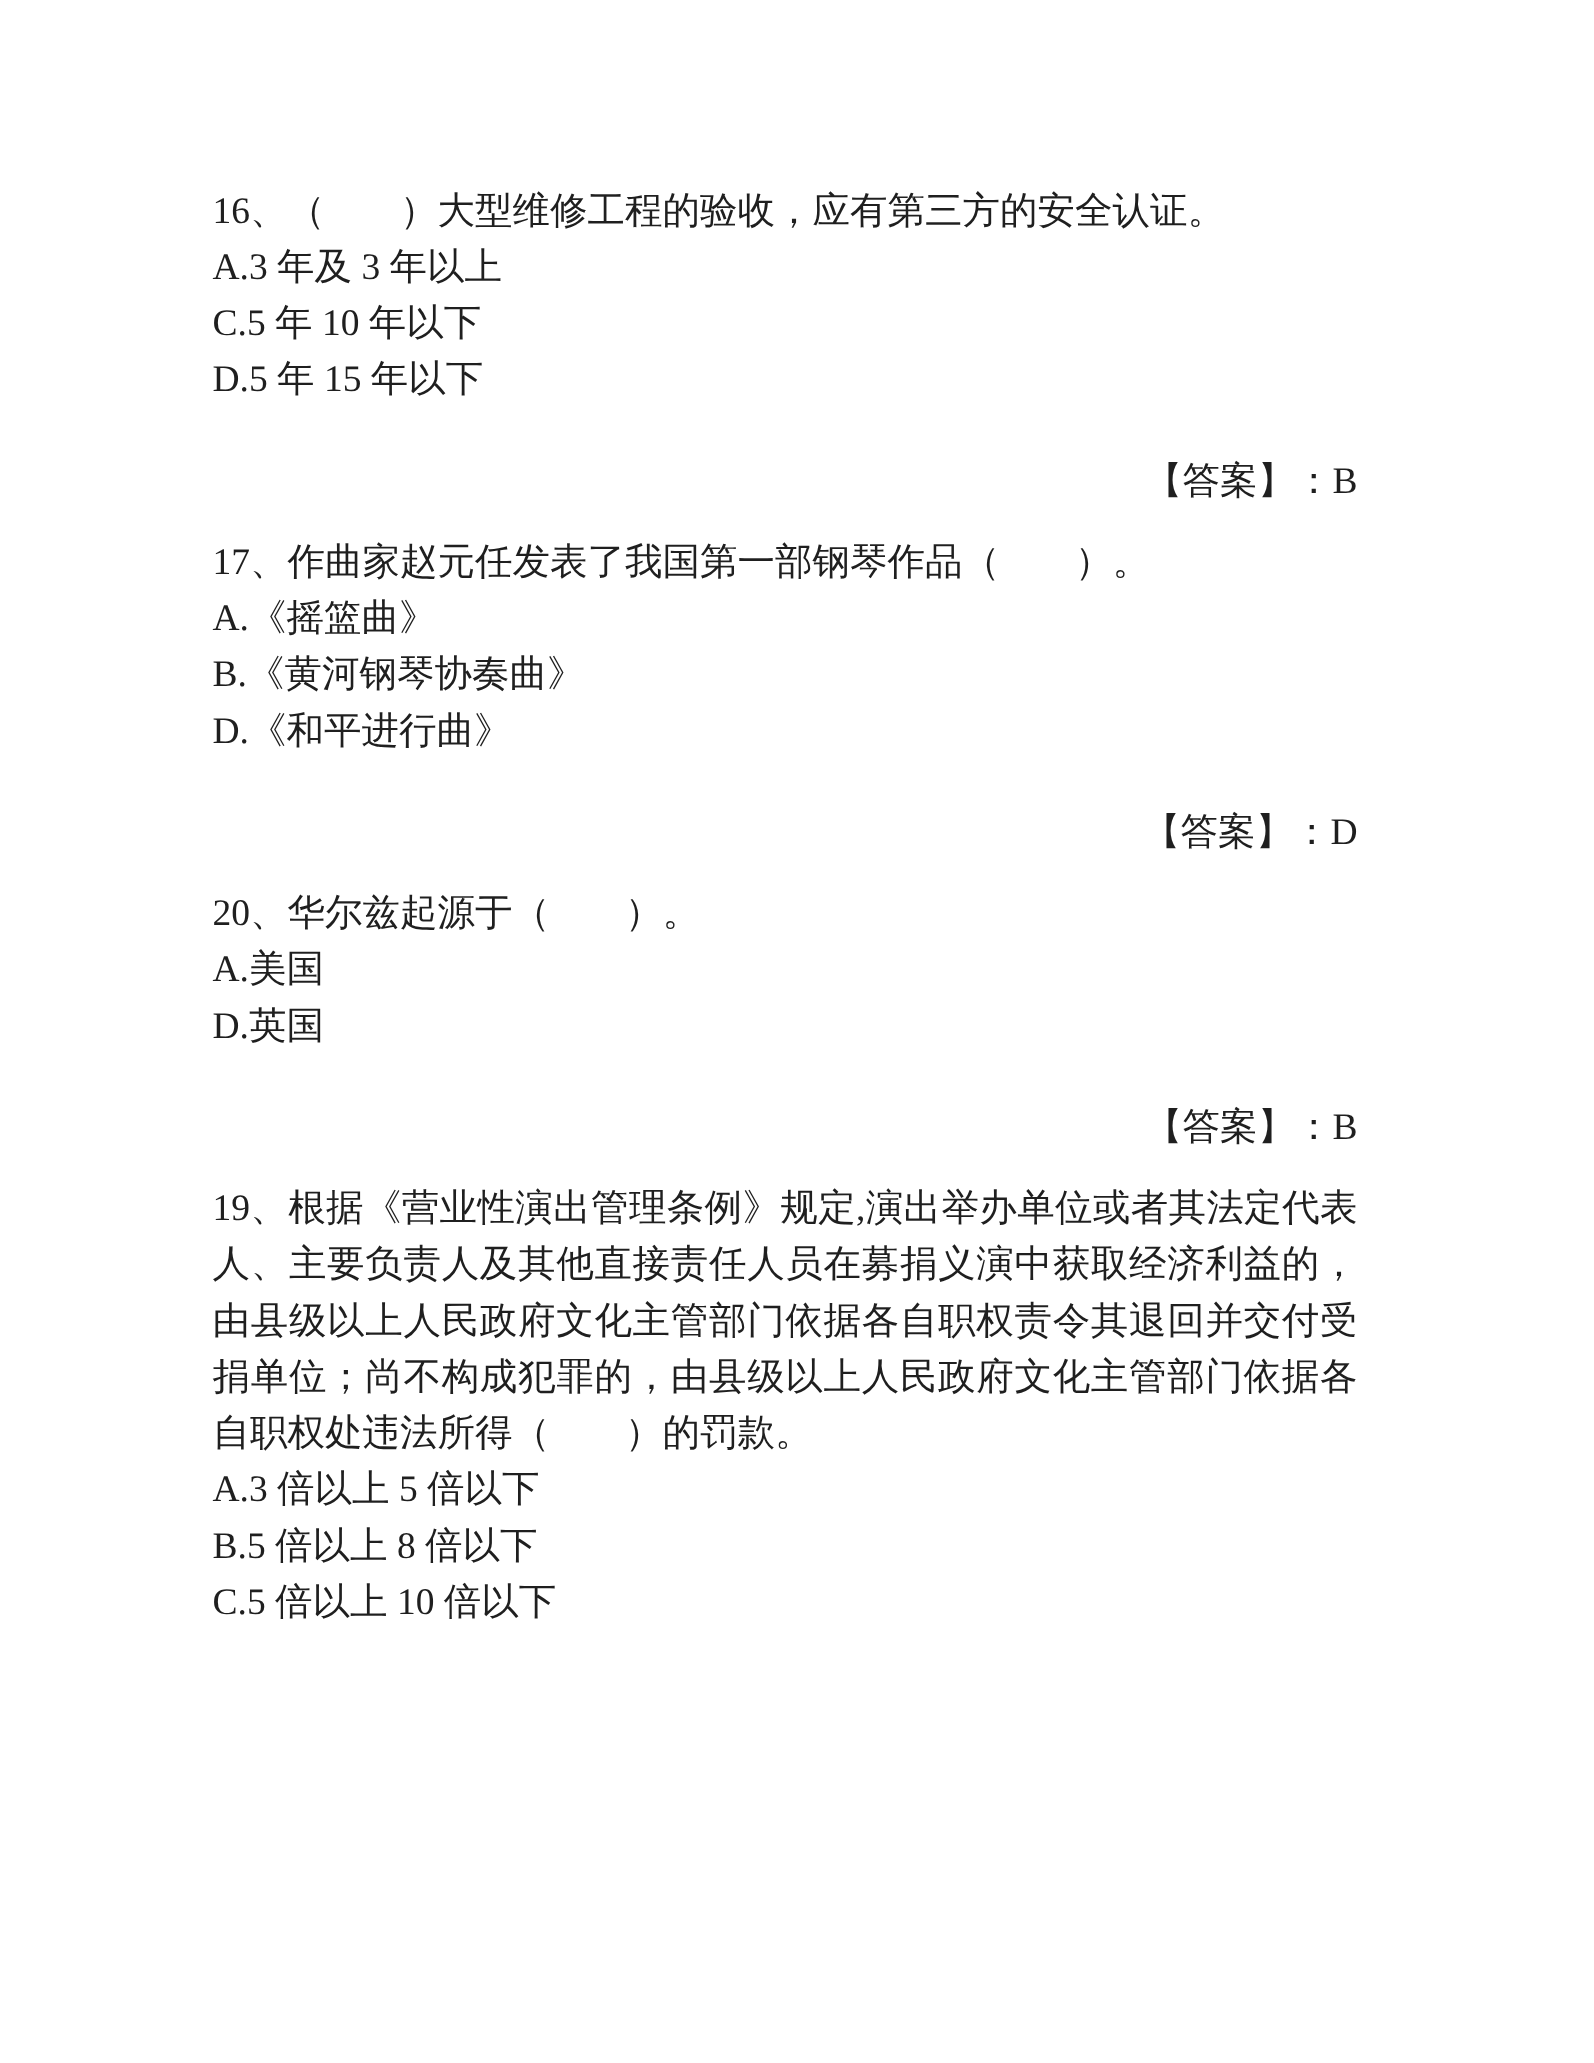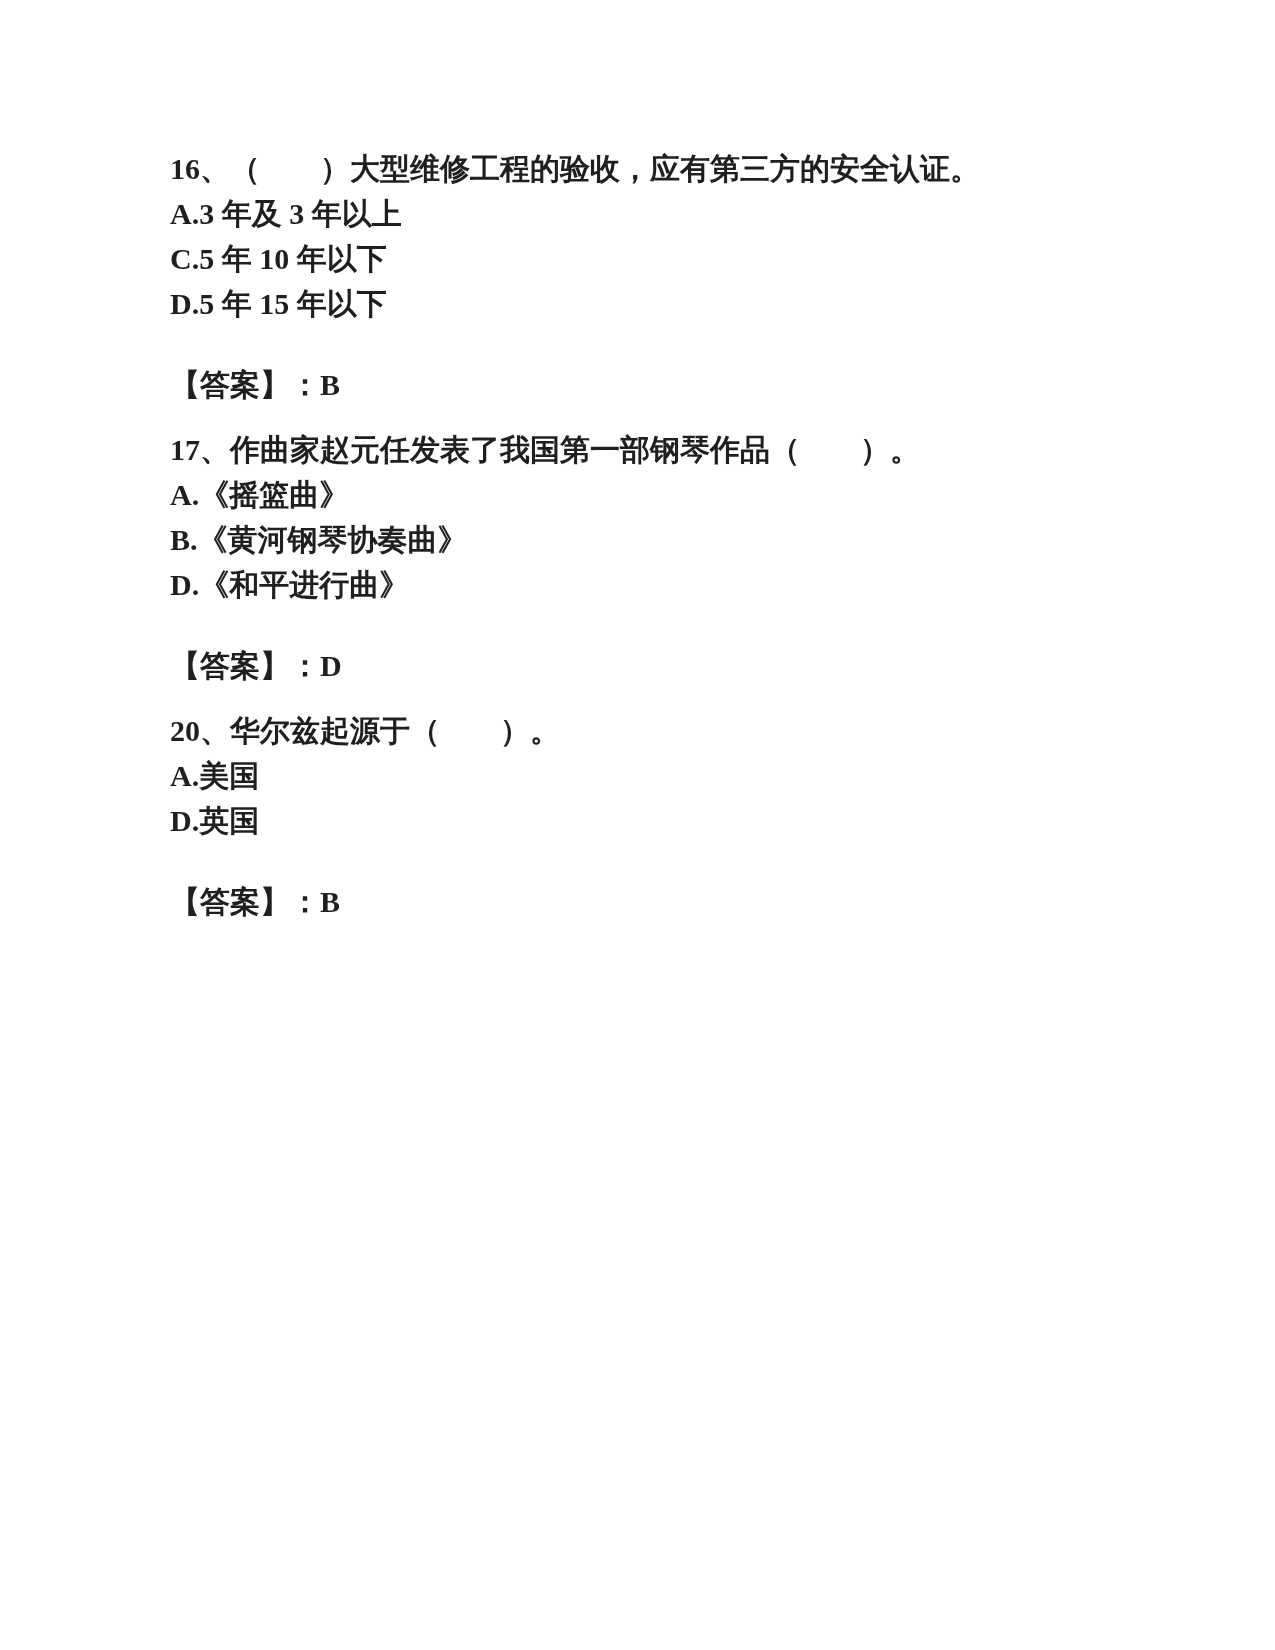--- a/index.html
+++ b/index.html
@@ -16,35 +16,36 @@
     font-family: "Liberation Serif", "DejaVu Serif", serif;
   }
   .content {
     position: absolute;
     left: 170px;
     top: 146px;
     width: 916px;
     font-size: 30px;
     line-height: 45px;
     color: #1f1f1f;
-    font-weight: 700;
+    font-weight: 400;
   }
   .question + .question {
     margin-top: 20px;
   }
   .stem {
     margin: 0;
     text-align: justify;
     text-justify: inter-ideograph;
   }
   .option {
     margin: 0;
   }
   .answer {
     margin: 36px 0 0 0;
+    text-align: right;
   }
 </style>
 </head>
 <body>
 
 <div class="page">
   <div class="content">
 
     <section class="question">
       <p class="stem">16、（　　）大型维修工程的验收，应有第三方的安全认证。</p>
@@ -62,15 +63,21 @@
       <p class="answer">【答案】：D</p>
     </section>
 
     <section class="question">
       <p class="stem">20、华尔兹起源于（　　）。</p>
       <p class="option">A.美国</p>
       <p class="option">D.英国</p>
       <p class="answer">【答案】：B</p>
     </section>
 
+    <section class="question">
+      <p class="stem">19、根据《营业性演出管理条例》规定,演出举办单位或者其法定代表人、主要负责人及其他直接责任人员在募捐义演中获取经济利益的，由县级以上人民政府文化主管部门依据各自职权责令其退回并交付受捐单位；尚不构成犯罪的，由县级以上人民政府文化主管部门依据各自职权处违法所得（　　）的罚款。</p>
+      <p class="option">A.3 倍以上 5 倍以下</p>
+      <p class="option">B.5 倍以上 8 倍以下</p>
+      <p class="option">C.5 倍以上 10 倍以下</p>
+    </section>
 
   </div>
 </div>
 
 </body></html>

